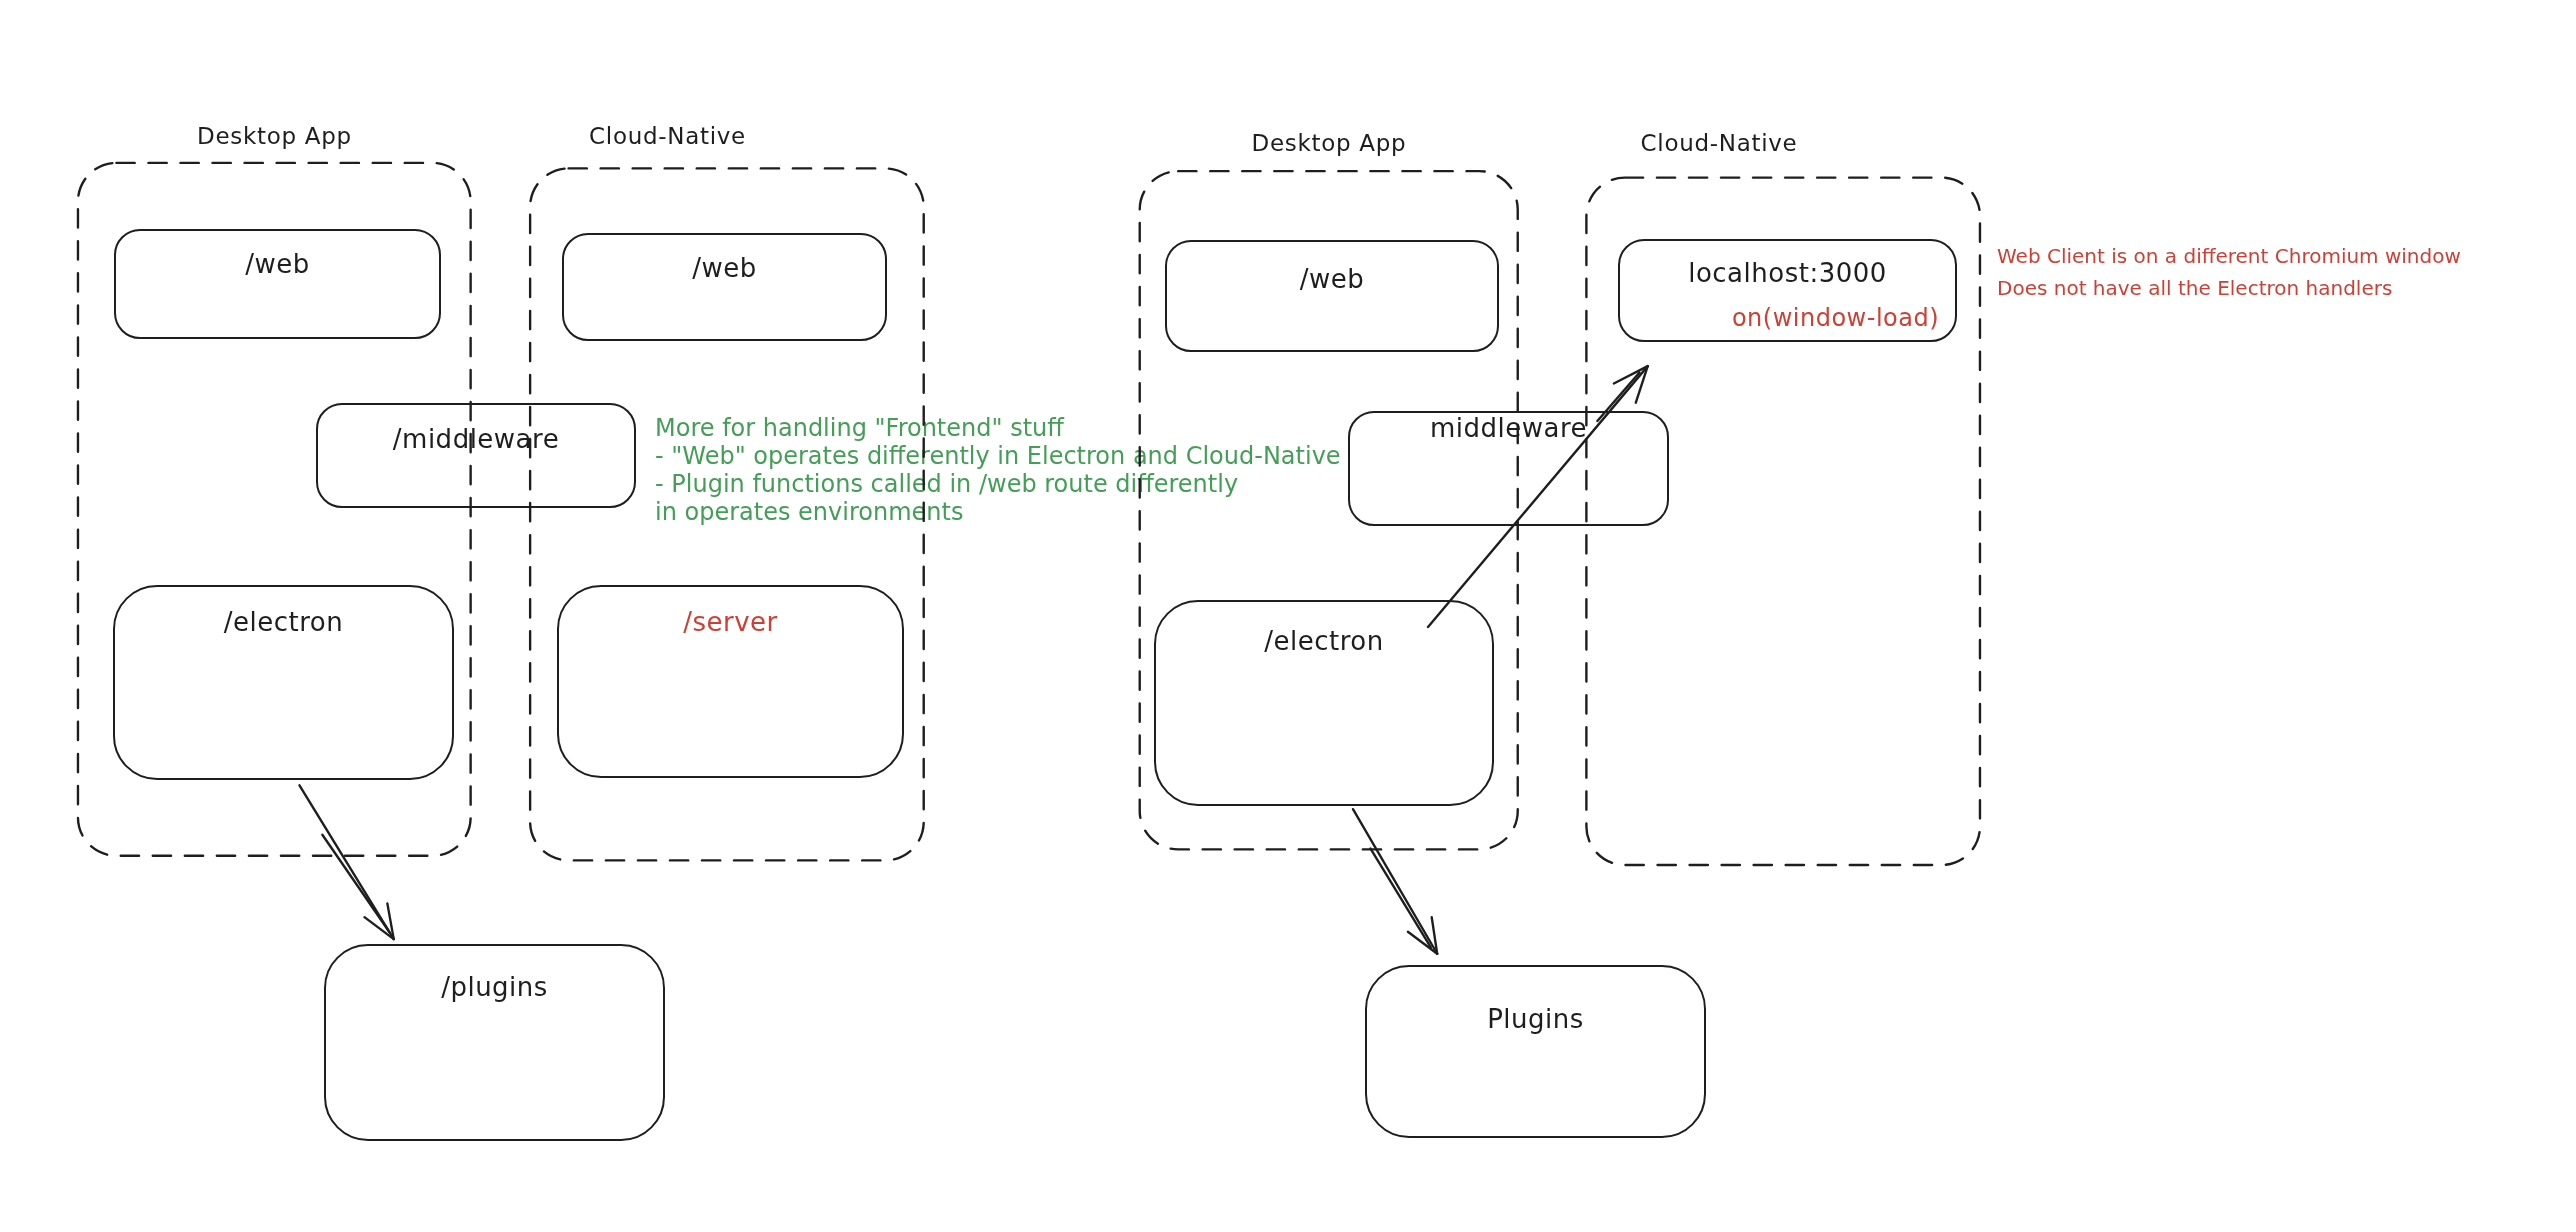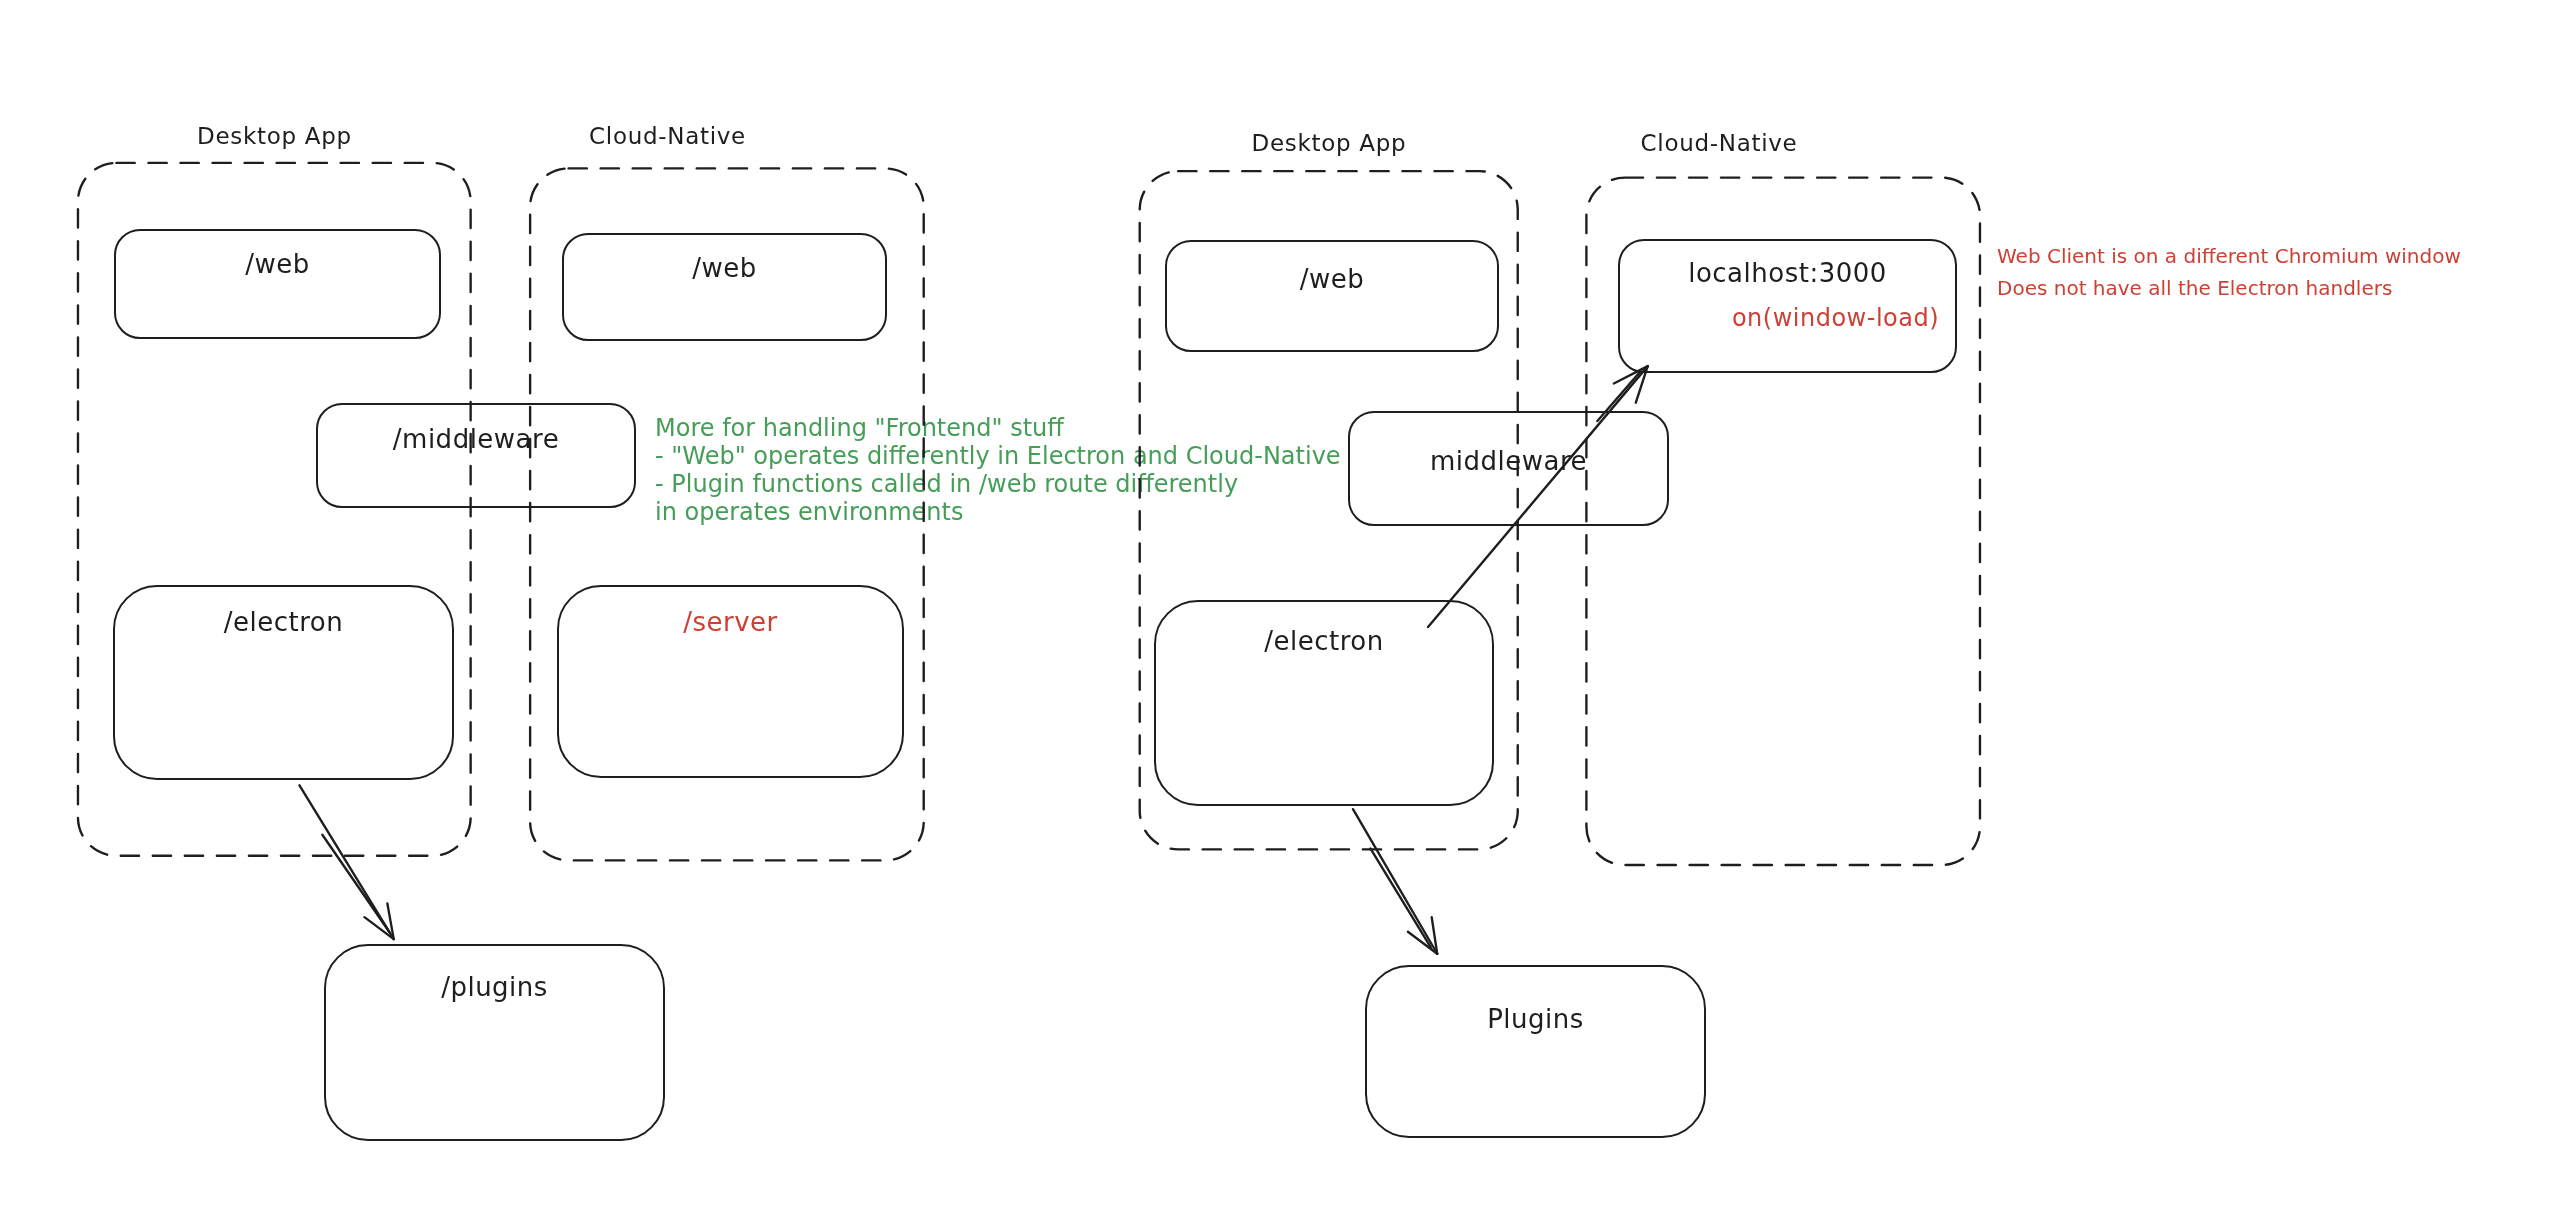--- a/index.html
+++ b/index.html
@@ -68,22 +68,22 @@
   #b-mid-l   { left: 316px; top: 403px; width: 320px; height: 105px; padding-top: 19px; }
   #b-ele-l   { left: 113px; top: 585px; width: 341px; height: 195px; padding-top: 20px; }
   #b-srv-l   { left: 557px; top: 585px; width: 347px; height: 193px; padding-top: 20px; }
   #b-plg-l   { left: 324px; top: 944px; width: 341px; height: 197px; padding-top: 26px; }
   #note-green { left: 655px; top: 414px; }
 
   
   #t-dr { left: 1140px; top: 130px; width: 378px; }
   #t-cr { left: 1586px; top: 130px; width: 394px; padding-right: 128px; box-sizing: border-box; }
   #b-web-r   { left: 1165px; top: 240px; width: 334px; height: 112px; padding-top: 22px; }
-  #b-lh-r    { left: 1618px; top: 239px; width: 339px; height: 134px; padding-top: 16.5px; }
-  #b-mid-r   { left: 1348px; top: 411px; width: 321px; height: 115px; padding-top: 33px; }
+  #b-lh-r    { left: 1618px; top: 239px; width: 339px; height: 103px; padding-top: 16.5px; }
+  #b-mid-r   { left: 1348px; top: 411px; width: 321px; height: 115px; }
   #b-ele-r   { left: 1154px; top: 600px; width: 340px; height: 206px; padding-top: 24px; }
   #b-plg-r   { left: 1365px; top: 965px; width: 341px; height: 173px; padding-top: 37px; }
   #note-red  { left: 1997px; top: 240px; }
 </style>
 </head>
 <body>
 
 <div class="canvas">
 
   <div class="ctitle" id="t-dl">Desktop App</div>

